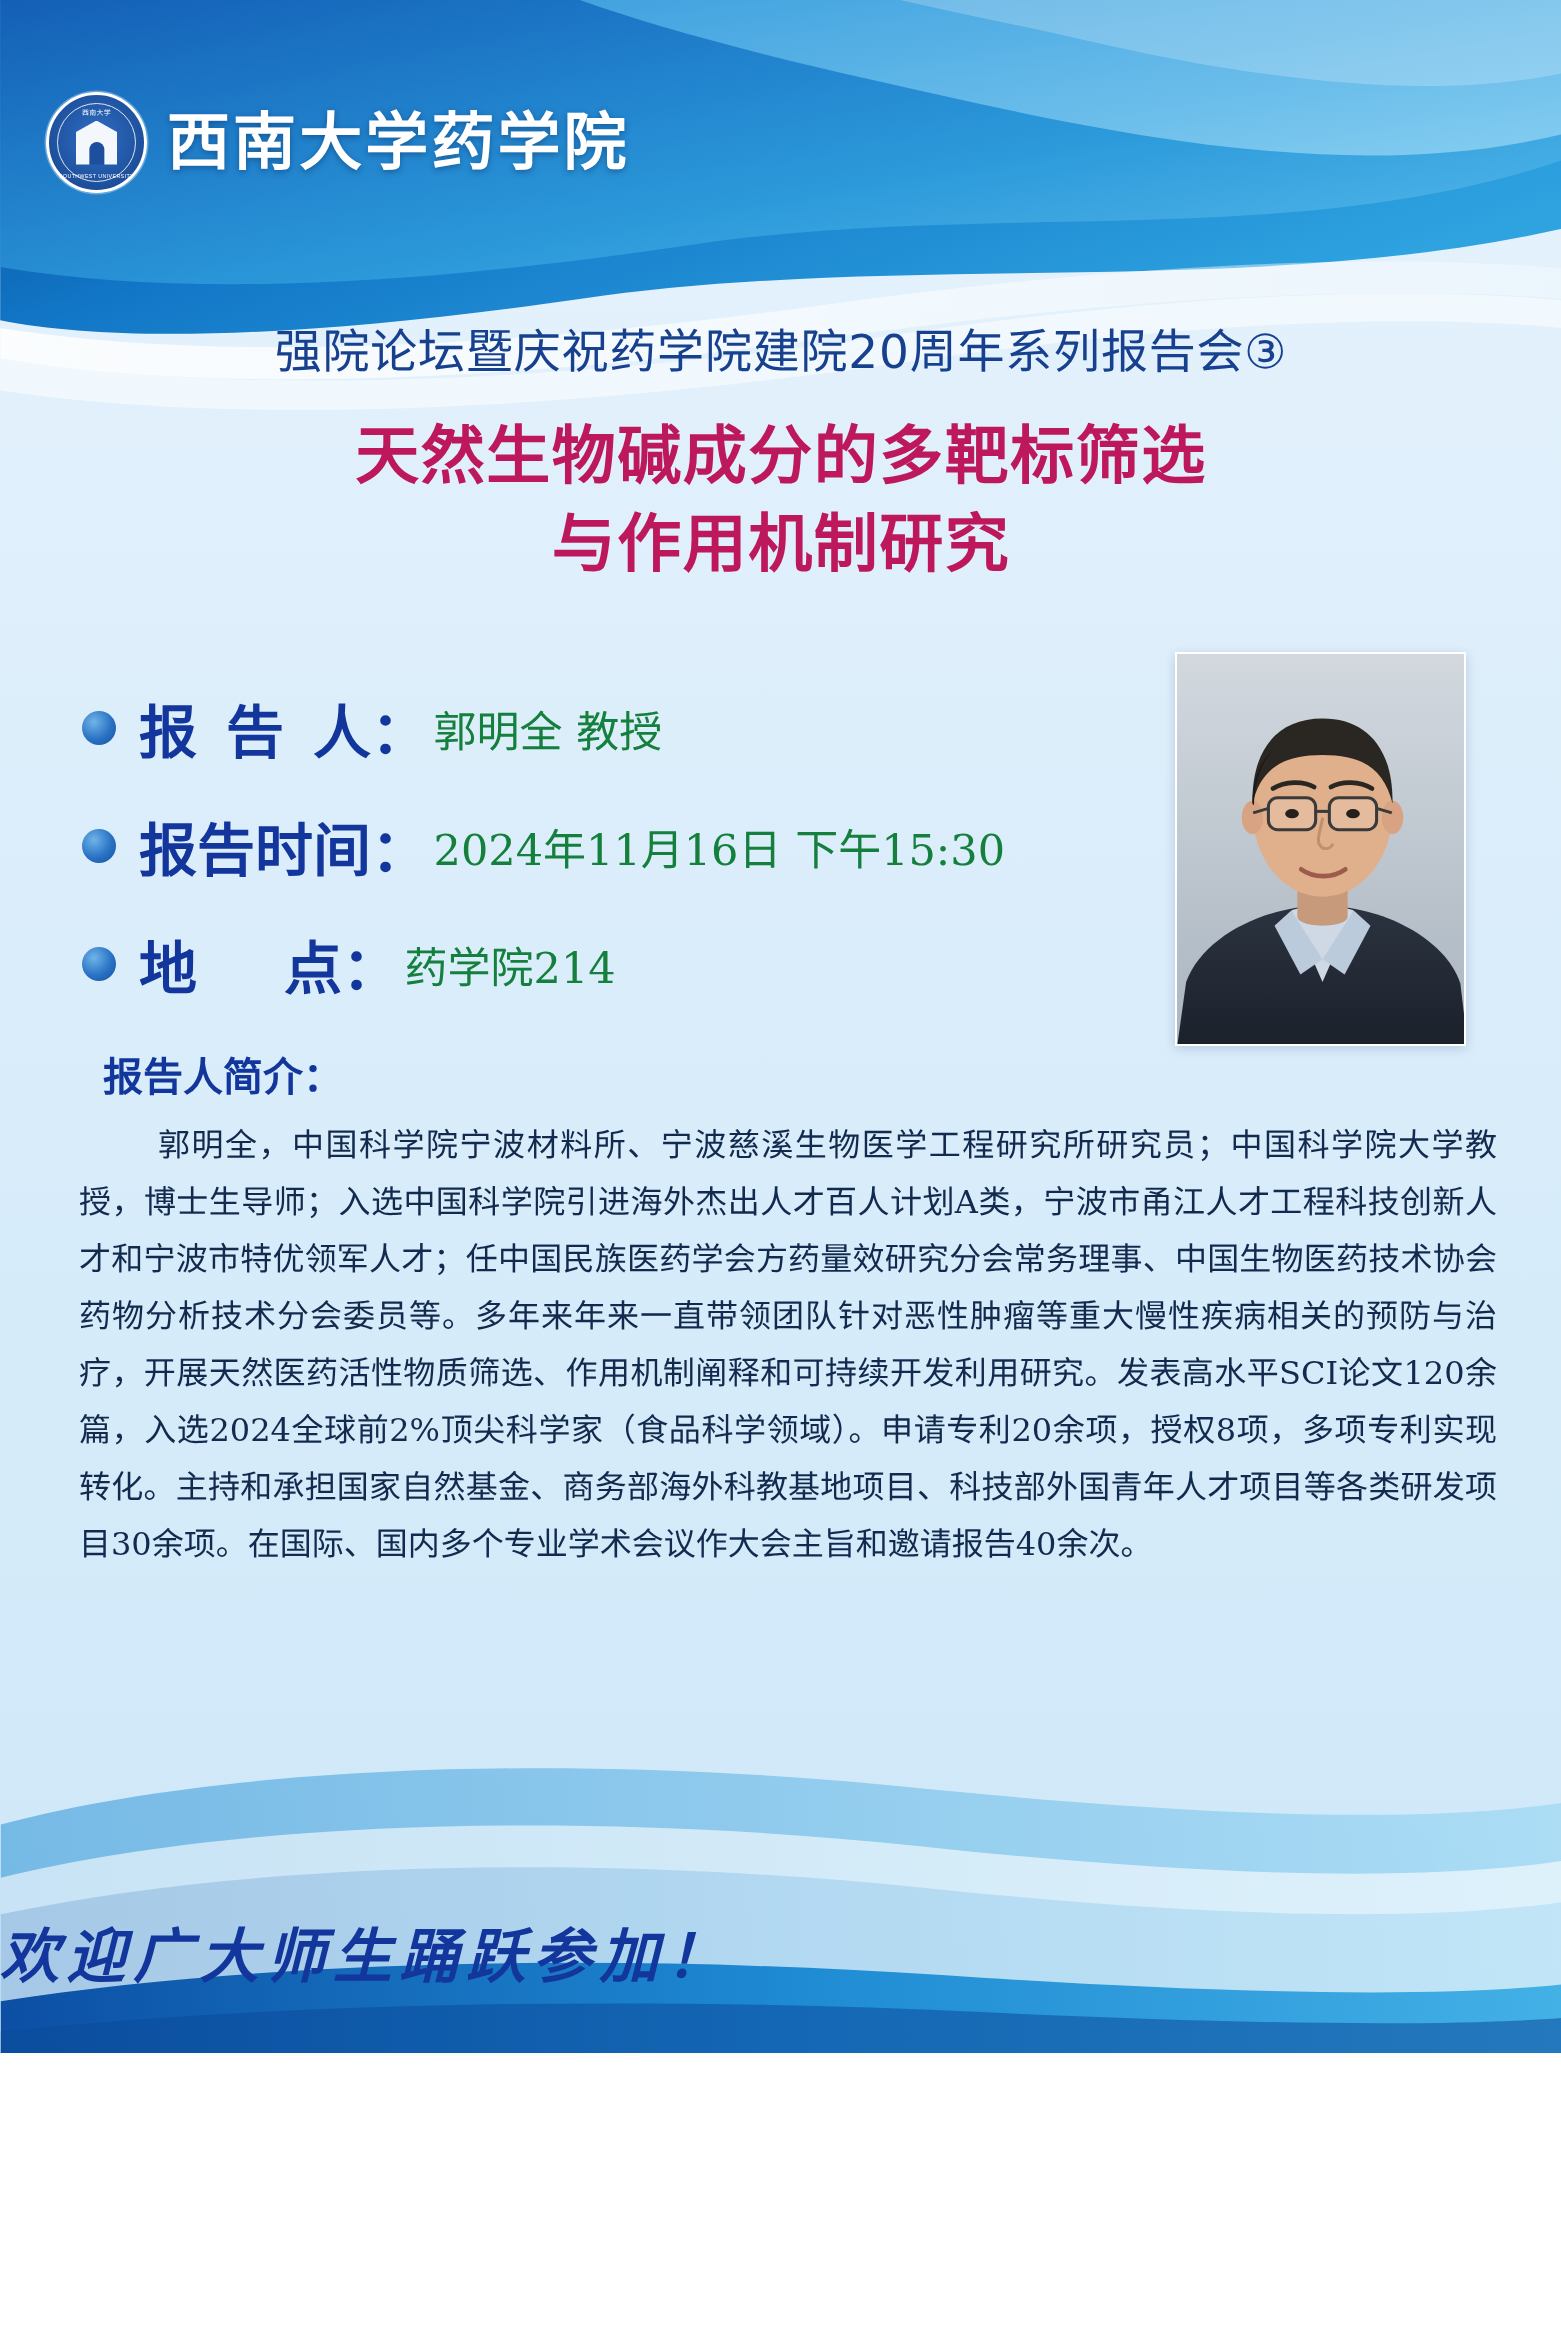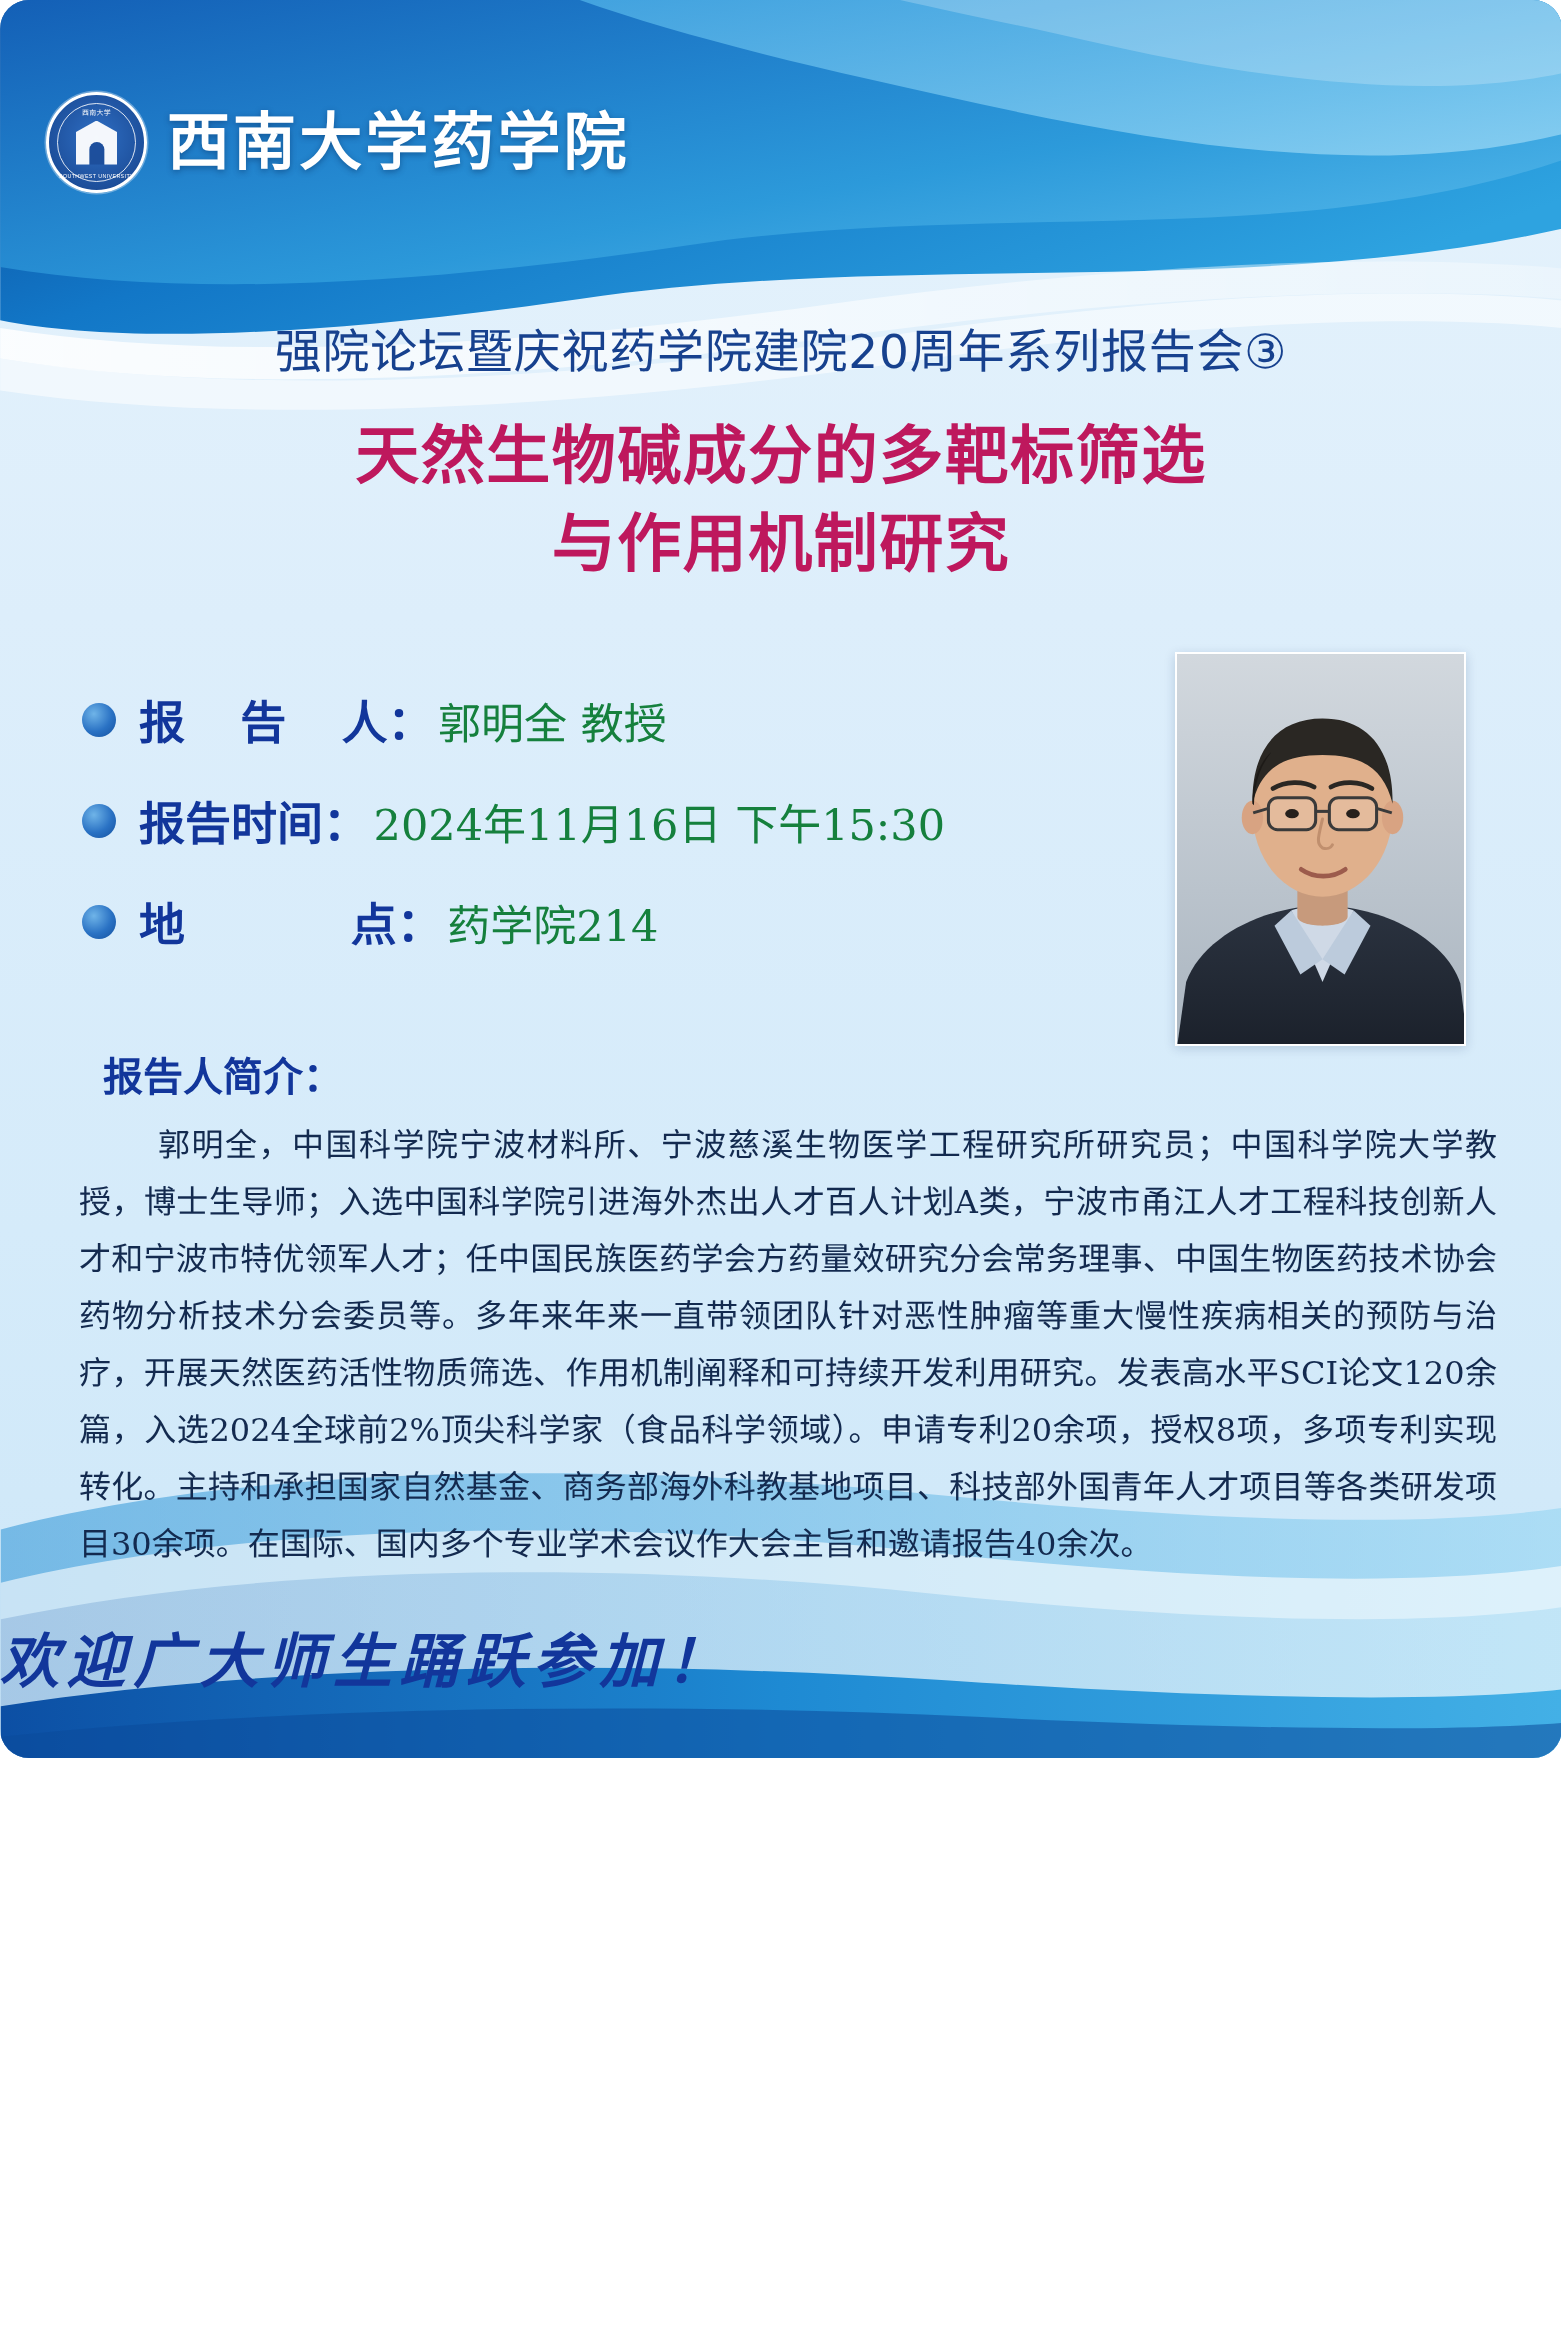--- a/index.html
+++ b/index.html
@@ -6,24 +6,23 @@
   html, body {
     width: 1562px;
     height: 2342px;
     font-family: "Liberation Sans", sans-serif;
     background: #ffffff;
   }
 
   .poster {
     position: relative;
     width: 1562px;
-    height: 1758px;
+    height: 2053px;
     overflow: hidden;
     background: #dff0fb;
-    border-radius: 29px;
   }
 
   
   .bg-body {
     position: absolute;
     inset: 0;
     background: linear-gradient(180deg, #e6f3fc 0%, #ddeefb 35%, #d5ebfa 70%, #cde7f8 100%);
   }
 
   
@@ -158,23 +157,23 @@
   }
   .bullet {
     width: 34px;
     height: 34px;
     border-radius: 50%;
     background: radial-gradient(circle at 35% 32%, #6fb4e8 0%, #2a72c4 55%, #14509e 100%);
     flex: 0 0 auto;
     margin-right: 23px;
   }
   .info-label {
-    font-family: Liberation Mono, monospace;
-    font-weight: 700;
-    font-size: 46px;
+    font-family: Liberation Serif, serif;
+    font-weight: 700;
+    font-size: 58px;
     color: #12369b;
     white-space: pre;
   }
   .info-value {
     font-family: "DejaVu Serif", serif;
     font-size: 43px;
     color: #15803d;
     margin-left: 4.6px;
   }
 

